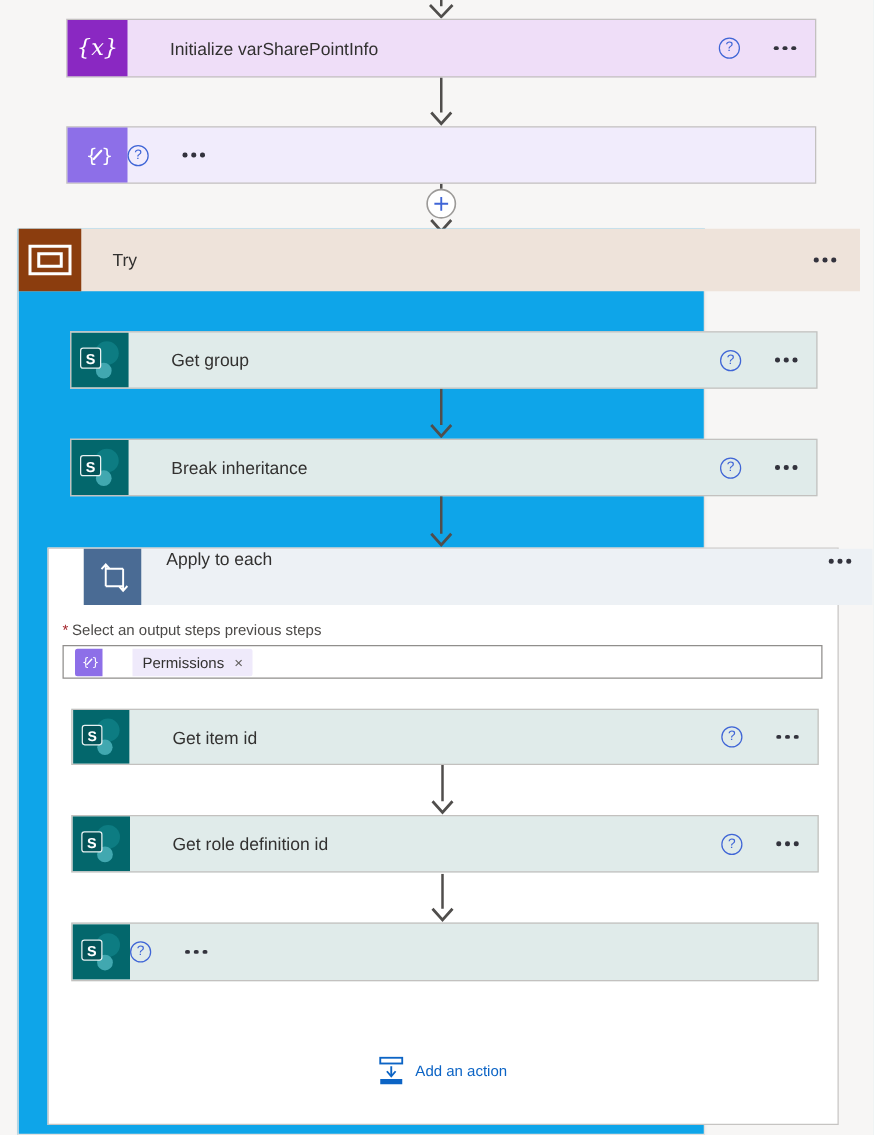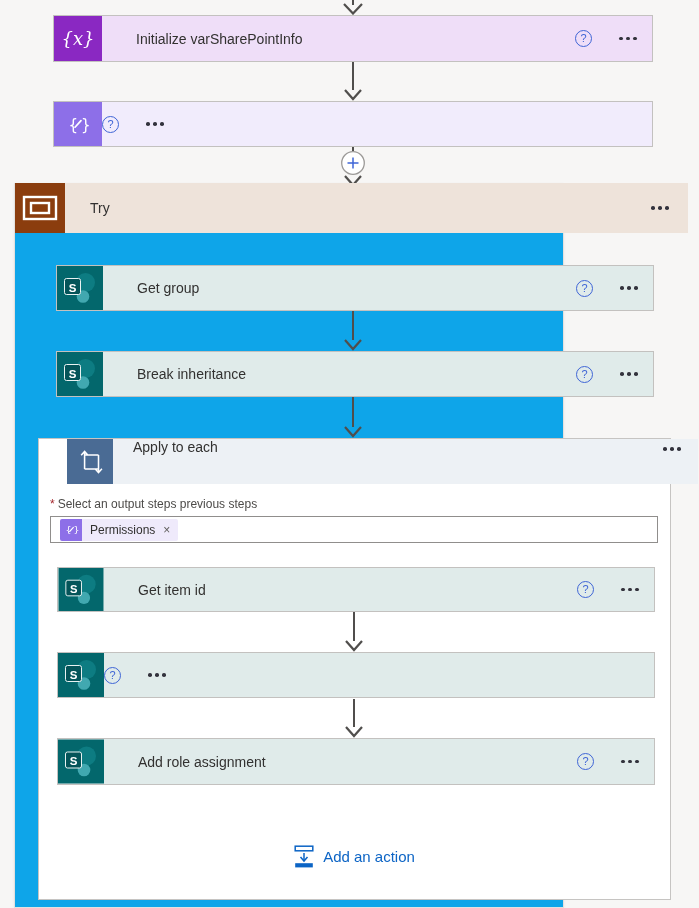--- a/index.html
+++ b/index.html
@@ -83,29 +83,29 @@
     background:#fff; border:1px solid #908e8c;
     display:flex; align-items:center; padding-left:9px; cursor:text;
   }
   .token-chip { display:inline-flex; align-items:stretch; height:22px; cursor:pointer; }
   .chip-icon {
     width:22px; background:#8d6fe8; border-radius:2px 0 0 2px;
     display:flex; align-items:center; justify-content:center; flex:0 0 auto;
   }
   .chip-body {
     display:flex; align-items:center; background:#efeafb; border-radius:0 2px 2px 0;
-    padding:0 8px; font-size:12px; color:#323130;
+    padding:0 8px; font-size:12px; color:#323130;margin-left:24px;
   }
   .chip-x { margin-left:8px; color:#605e5c; font-size:12px; cursor:pointer; }
   
   #add-action {
     position:absolute; left:0; width:631px; top:406px;
     display:flex; justify-content:center; align-items:center; gap:9px; cursor:pointer;
   }
-  #add-action .label { font-size:15px; color:#0c64c5; }
+  #add-action .label { font-size:12px; color:#0c64c5; }
   
   .connector { position:absolute; pointer-events:none; }
   .connector.clickable { pointer-events:auto; cursor:pointer; }
 </style>
 </head>
 <body>
 
 <div class="canvas">
 
   <svg class="connector" style="left:336px;top:0;" width="34" height="15">
@@ -266,20 +266,21 @@
       <div class="card sp-card" id="card-get-role">
         <div class="card-icon sp">
           <svg width="46" height="44" viewBox="0 0 46 44">
             <rect x="0" y="0" width="46" height="44" fill="#03676c"></rect>
             <circle cx="28.5" cy="16.5" r="9.5" fill="#0d7c82"></circle>
             <circle cx="26" cy="30.5" r="6.3" fill="#41a8b0"></circle>
             <rect x="7.5" y="12.5" width="16" height="16" rx="2" fill="#045459" stroke="#e8f2f2" stroke-width="1"></rect>
             <text x="15.5" y="25.5" font-size="11.5" font-family="Liberation Sans" font-weight="bold" fill="#fff" text-anchor="middle">S</text>
           </svg>
         </div>
+        <div class="card-title">Get role definition id</div>
         <div class="help-badge">?</div>
         <div class="dots-btn">
             <span class="dots-glyph"></span>
           </div>
       </div>
 
       <svg class="connector" style="left:298px;top:260px;" width="34" height="39">
         <path d="M17 0 V28" stroke="#504e4c" stroke-width="2" fill="none"></path>
         <path d="M9 28 L17 37 L25 28" stroke="#504e4c" stroke-width="2.2" fill="none"></path>
       </svg>
@@ -287,21 +288,20 @@
       <div class="card sp-card" id="card-add-role">
         <div class="card-icon sp">
           <svg width="46" height="45" viewBox="0 0 46 44">
             <rect x="0" y="0" width="46" height="44" fill="#03676c"></rect>
             <circle cx="28.5" cy="16.5" r="9.5" fill="#0d7c82"></circle>
             <circle cx="26" cy="30.5" r="6.3" fill="#41a8b0"></circle>
             <rect x="7.5" y="12.5" width="16" height="16" rx="2" fill="#045459" stroke="#e8f2f2" stroke-width="1"></rect>
             <text x="15.5" y="25.5" font-size="11.5" font-family="Liberation Sans" font-weight="bold" fill="#fff" text-anchor="middle">S</text>
           </svg>
         </div>
-        <div class="card-title">Add role assignment</div>
         <div class="help-badge">?</div>
         <div class="dots-btn">
             <span class="dots-glyph"></span>
           </div>
       </div>
 
       <div id="add-action">
         <svg width="20" height="23" viewBox="0 0 20 23">
           <rect x="1.2" y="1.2" width="17.6" height="4.6" fill="none" stroke="#0c64c5" stroke-width="1.5"></rect>
           <path d="M10 8 V15" stroke="#0c64c5" stroke-width="1.5" fill="none"></path>

